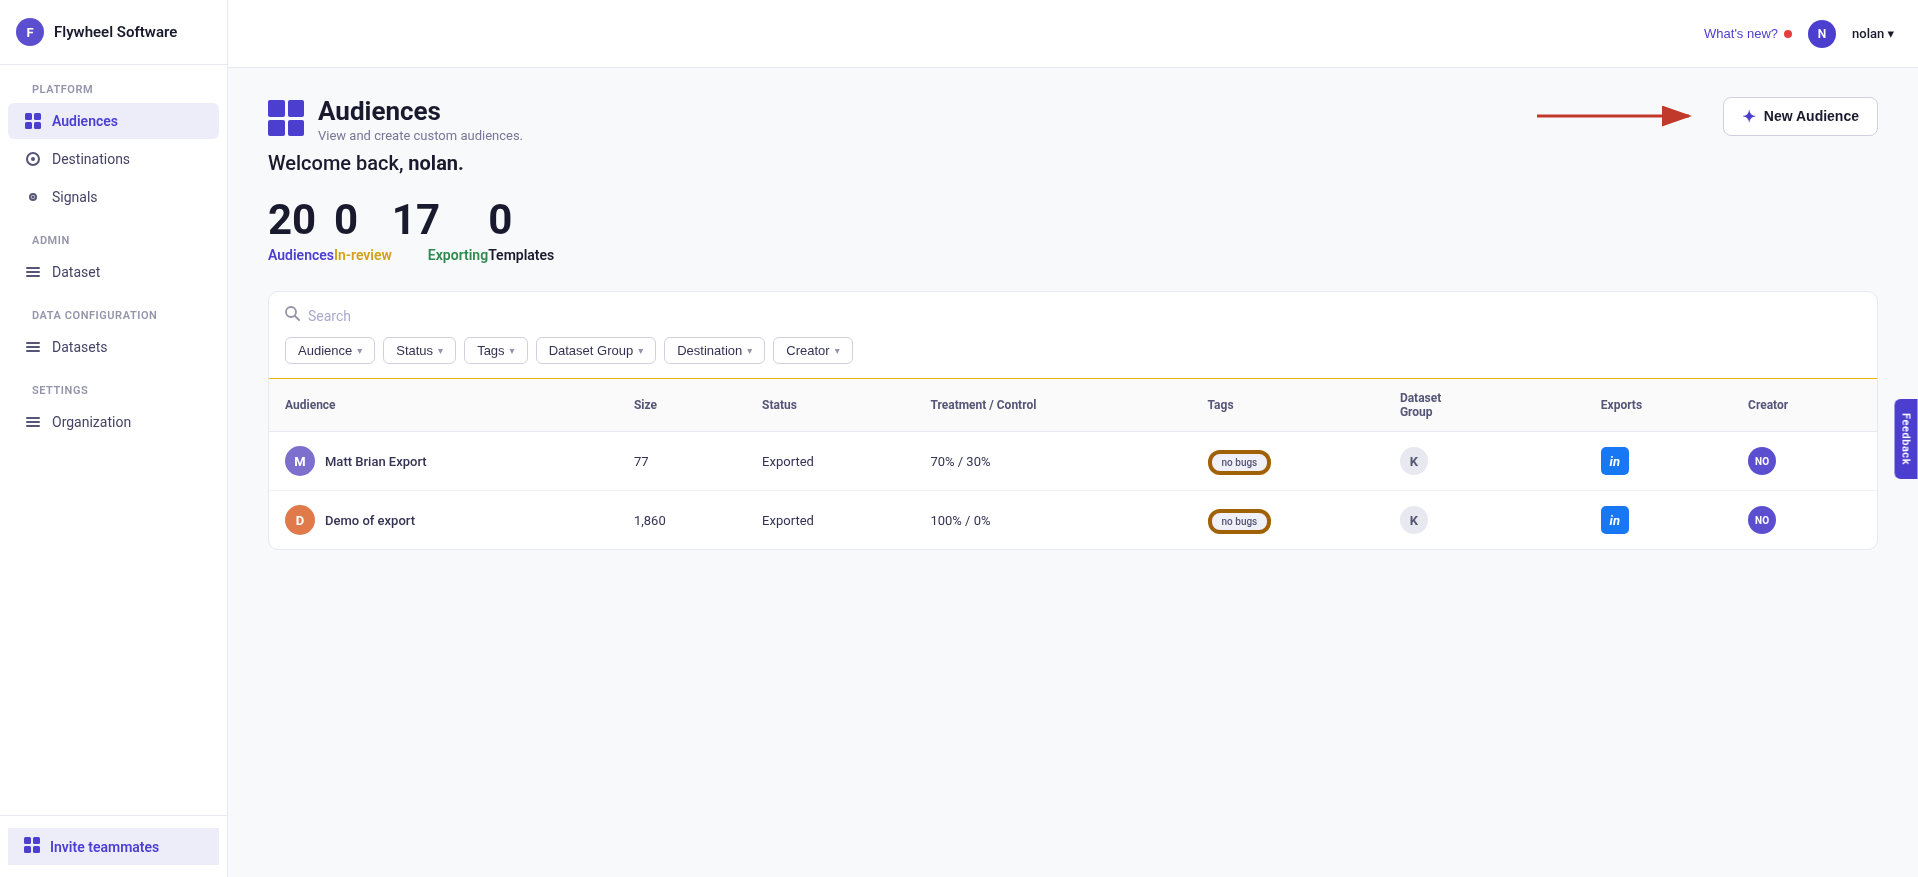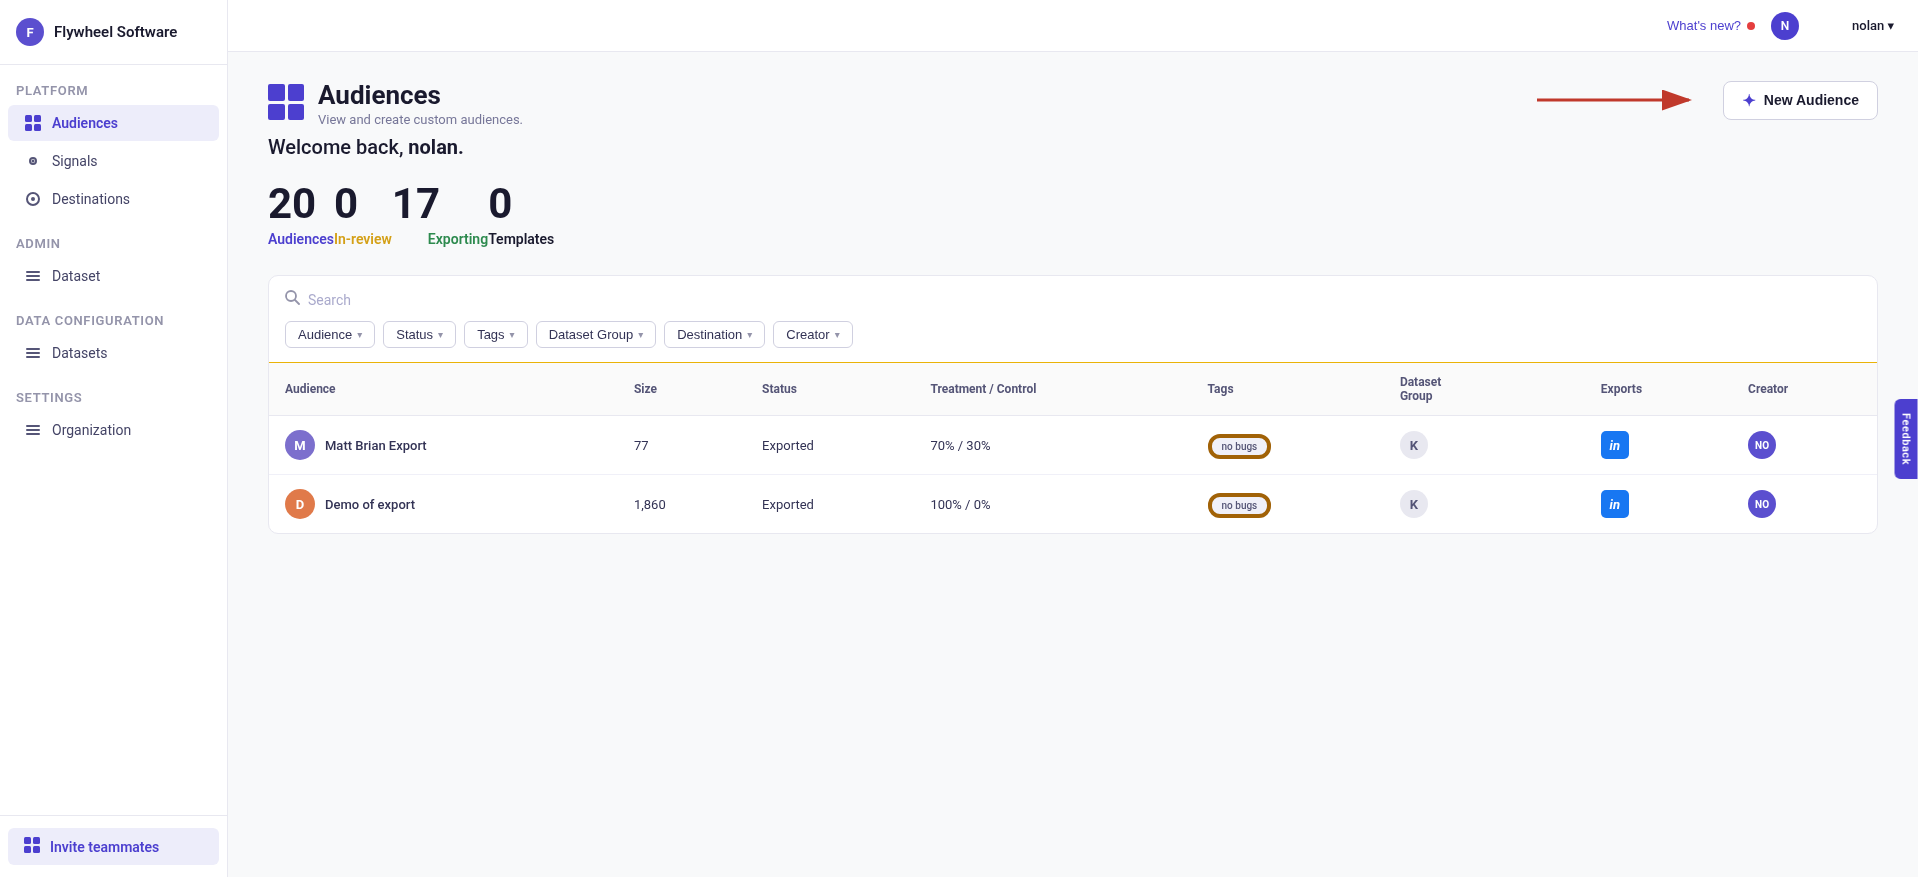--- a/index.html
+++ b/index.html
@@ -25,62 +25,62 @@
     .brand-icon {
       width: 28px; height: 28px;
       background: #5b4fcf;
       border-radius: 50%;
       display: flex; align-items: center; justify-content: center;
       color: #fff; font-weight: bold; font-size: 13px;
     }
     .brand-name { font-weight: 600; font-size: 15px; color: #1a1a2e; }
 
     .sidebar-section-label {
-      font-size: 13px; font-weight: 600; color: #9494aa;
-      padding: 18px 16px 6px;
+      font-size: 11px; font-weight: 600; color: #9494aa;
+      padding: 18px 32px 6px;
       text-transform: uppercase; letter-spacing: 0.05em;
     }
     .sidebar-item {
       display: flex; align-items: center; gap: 10px;
       padding: 9px 16px;
       border-radius: 6px;
       margin: 1px 8px;
       cursor: pointer;
       font-size: 14px;
       color: #444466;
       transition: background 0.15s;
     }
     .sidebar-item.active { background: #ededfa; color: #4c3fcf; font-weight: 600; }
     .sidebar-item .si-icon { width: 18px; height: 18px; display: flex; align-items: center; justify-content: center; font-size: 15px; }
 
     .sidebar-bottom { margin-top: auto; padding: 12px 8px; border-top: 1px solid #e8e8f0; }
     .invite-btn {
       display: flex; align-items: center; gap: 10px;
       padding: 9px 16px;
-      border-radius: 6px;
+      border-radius: 0;
       cursor: pointer;
       font-size: 14px;
       color: #4c3fcf;
       font-weight: 600;
       background: #ededfa;
       width: 100%;
     }
 
     
     .main {
       flex: 1;
       display: flex;
       flex-direction: column;
       height: 877px;
       overflow: hidden;
     }
 
     
     .topbar {
-      height: 52px;
+      height: 68px;
       background: #fff;
       border-bottom: 1px solid #e8e8f0;
       display: flex;
       align-items: center;
       justify-content: flex-end;
       padding: 0 24px;
       gap: 16px;
     }
     .whats-new-btn {
       display: flex; align-items: center; gap: 6px;
@@ -88,21 +88,21 @@
       background: none; border: none; font-weight: 500;
     }
     .notification-dot {
       width: 8px; height: 8px; background: #e53e3e; border-radius: 50%;
     }
     .user-avatar {
       width: 28px; height: 28px; background: #4c3fcf; border-radius: 50%;
       display: flex; align-items: center; justify-content: center;
       color: #fff; font-size: 12px; font-weight: 600;
     }
-    .user-name { font-size: 13px; color: #1a1a2e; font-weight: 500; cursor: pointer; margin-left: 37px; }
+    .user-name { font-size: 13px; color: #1a1a2e; font-weight: 500; cursor: pointer; }
 
     
     .page-content {
       flex: 1;
       overflow-y: auto;
       padding: 28px 40px;
     }
     .page-title-group { display: flex; align-items: flex-start; gap: 14px; }
     .page-title-icon {
       width: 36px; height: 36px;
@@ -287,35 +287,35 @@
           <rect x="0" y="9" width="7" height="7" rx="1.5" fill="#4c3fcf"></rect>
           <rect x="9" y="9" width="7" height="7" rx="1.5" fill="#4c3fcf"></rect>
         </svg>
     </span>
     <span>Audiences</span>
   </div>
 
   <div class="sidebar-item">
     <span class="si-icon">
       <svg width="16" height="16" viewBox="0 0 16 16">
-          <circle cx="8" cy="8" r="3" fill="none" stroke="#555577" stroke-width="2"></circle>
-          <circle cx="8" cy="8" r="1.5" fill="#555577"></circle>
-        </svg>
-    </span>
-    <span>Signals</span>
+          <circle cx="8" cy="8" r="6" fill="none" stroke="#555577" stroke-width="2"></circle>
+          <circle cx="8" cy="8" r="2" fill="#555577"></circle>
+        </svg>
+    </span>
+    <span>Destinations</span>
   </div>
 
   <div class="sidebar-item">
     <span class="si-icon">
       <svg width="16" height="16" viewBox="0 0 16 16">
-          <circle cx="8" cy="8" r="6" fill="none" stroke="#555577" stroke-width="2"></circle>
-          <circle cx="8" cy="8" r="2" fill="#555577"></circle>
-        </svg>
-    </span>
-    <span>Destinations</span>
+          <circle cx="8" cy="8" r="3" fill="none" stroke="#555577" stroke-width="2"></circle>
+          <circle cx="8" cy="8" r="1.5" fill="#555577"></circle>
+        </svg>
+    </span>
+    <span>Signals</span>
   </div>
 
   <div class="sidebar-section-label">Admin</div>
 
   <div class="sidebar-item">
     <span class="si-icon">
       <svg width="16" height="16" viewBox="0 0 16 16">
           <rect x="1" y="3" width="14" height="2" rx="1" fill="#555577"></rect>
           <rect x="1" y="7" width="14" height="2" rx="1" fill="#555577"></rect>
           <rect x="1" y="11" width="14" height="2" rx="1" fill="#555577"></rect>

